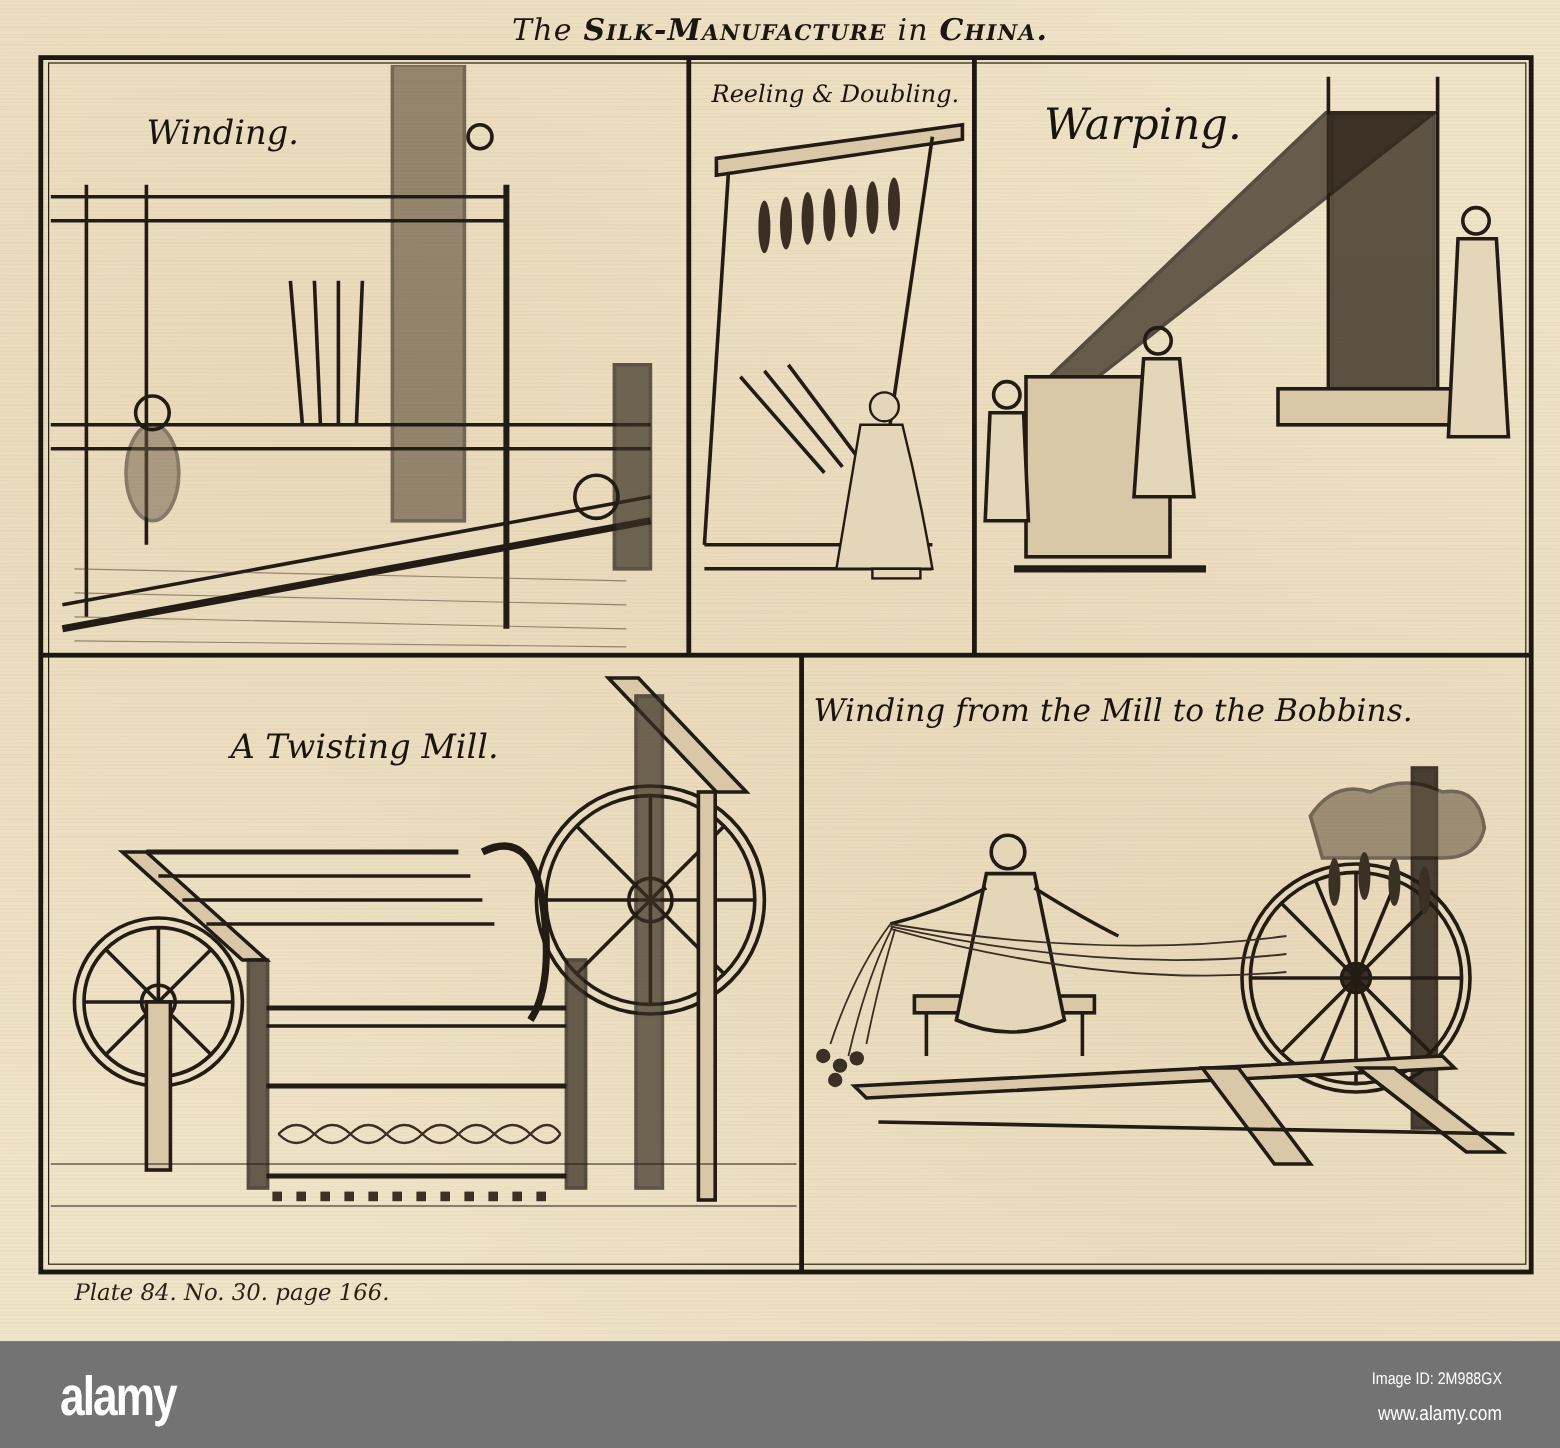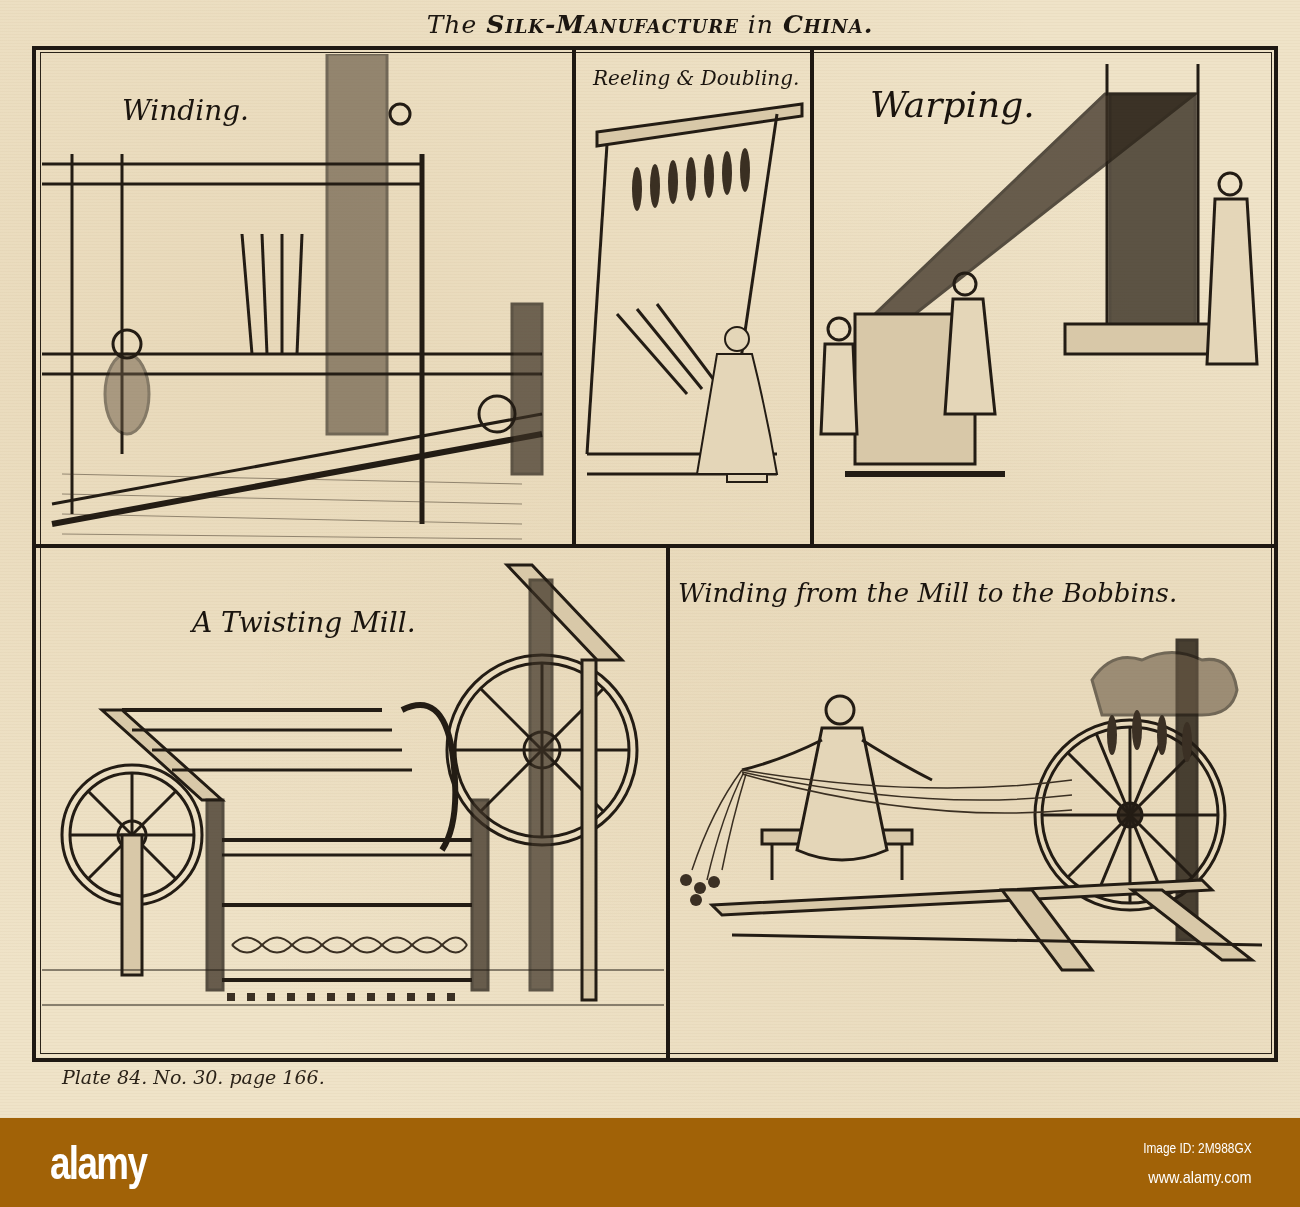--- a/index.html
+++ b/index.html
@@ -16,21 +16,21 @@
   .title { position: absolute; left: 0; width: 1300px; top: 10px; text-align: center;
     font-family: "DejaVu Serif", serif; font-style: italic; font-size: 25px; color: #1c1610; letter-spacing: 1px; }
   .title .sc { font-variant: small-caps; font-weight: bold; }
   .frame-outer { position: absolute; left: 32px; top: 46px; width: 1246px; height: 1016px; border: 4px solid #1e1812; }
   .frame-inner { position: absolute; left: 40px; top: 52px; width: 1232px; height: 1002px; border: 1px solid #2a2218; }
   .vline { position: absolute; background: #1e1812; }
   .hline { position: absolute; background: #1e1812; }
   .panel { position: absolute; overflow: hidden; }
   .caption { position: absolute; font-family: "DejaVu Serif", serif; font-style: italic; color: #1a140e; white-space: nowrap; }
   .plate-ref { position: absolute; left: 62px; top: 1066px; font-family: "DejaVu Serif", serif; font-style: italic; font-size: 19px; color: #2a2218; }
-  .banner { position: absolute; left: 0; top: 1118px; width: 1300px; height: 89px; background: #a16207; }
+  .banner { position: absolute; left: 0; top: 1118px; width: 1300px; height: 89px; background: #737373; }
   .brand { position: absolute; left: 50px; top: 18px; font-family: "Liberation Sans", sans-serif; font-weight: bold; font-size: 46px; color: #fff; letter-spacing: -2px; transform: scaleX(0.8); transform-origin: left; }
   .img-id { position: absolute; right: 48px; top: 22px; font-family: "Liberation Sans", sans-serif; font-size: 14px; color: #fff; transform: scaleX(0.85); transform-origin: right; }
   .site { position: absolute; right: 48px; top: 50px; font-family: "Liberation Sans", sans-serif; font-size: 17px; color: #fff; transform: scaleX(0.85); transform-origin: right; }
   svg { position: absolute; left: 0; top: 0; }
 </style>
 </head>
 <body>
 
 <div id="page">
   <div class="paper">

